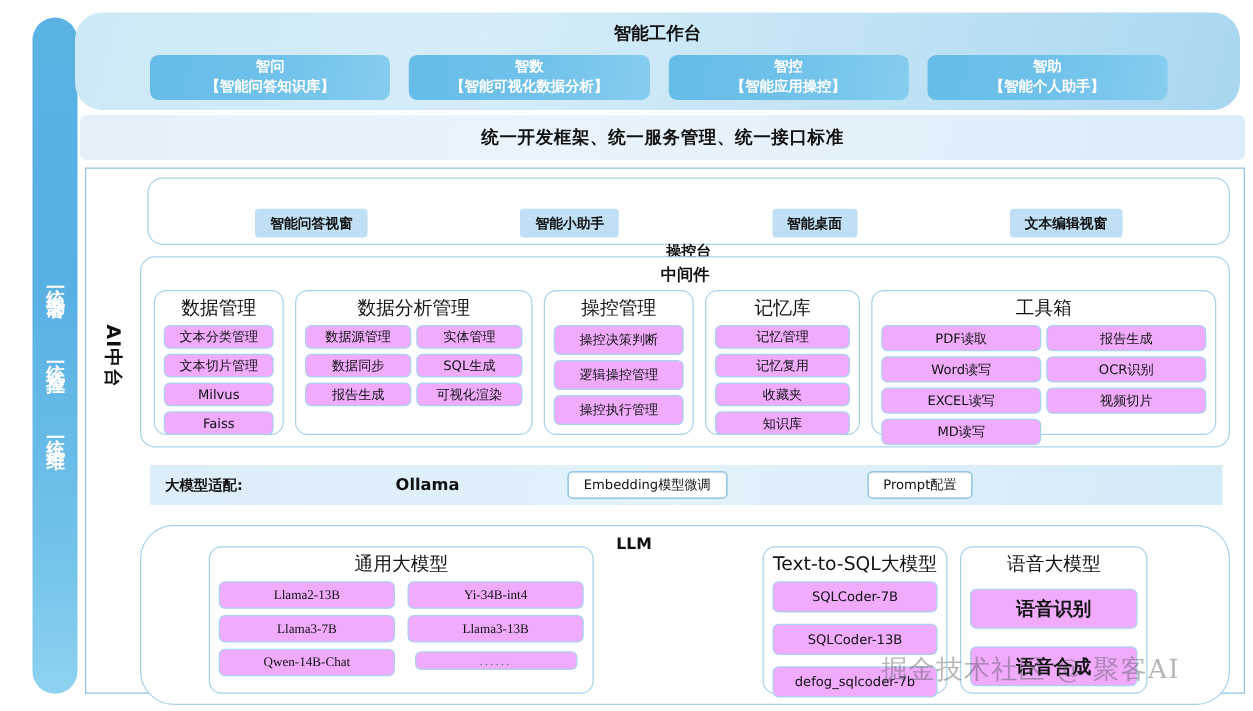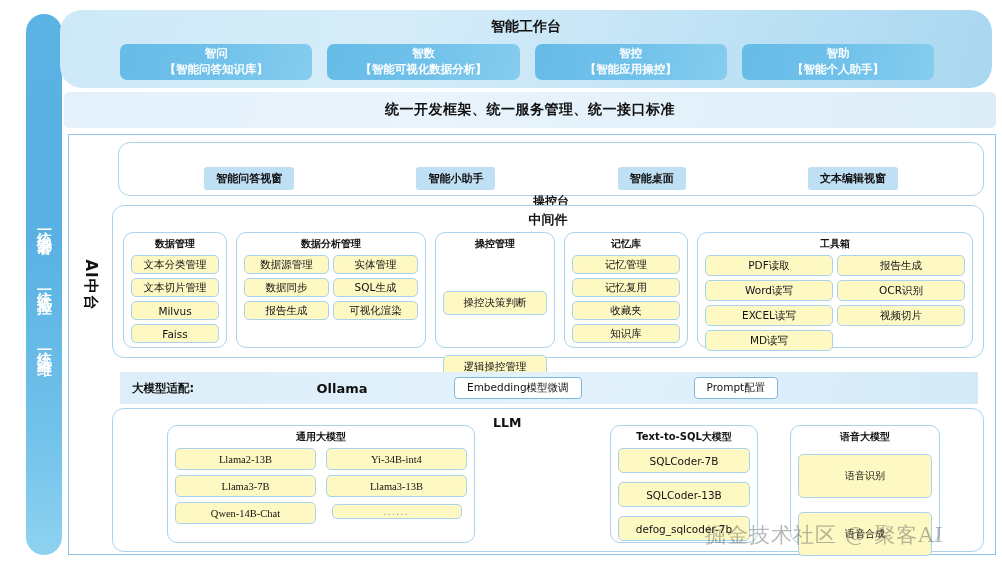--- a/index.html
+++ b/index.html
@@ -169,51 +169,51 @@
   .group {
     border: 1px solid #A9D3EC;
     border-radius: 10px;
     background: #ffffff;
     padding: 4px 7px 6px 7px;
     display: flex;
     flex-direction: column;
   }
   .group-title {
     text-align: center;
-    font-size: 10px;
-    font-weight: bold;
+    font-size: 15px;
+    font-weight: normal;
     color: #111;
     margin-bottom: 4px;
     white-space: nowrap;
   }
   .cells {
     display: flex;
     flex-wrap: wrap;
     gap: 4px;
     align-content: flex-start;
     flex: 1;
   }
   .cell {
     border: 1px solid #A9D3EC;
     border-radius: 5px;
-    background: #fef9c3;
+    background: #f0abfc;
     font-size: 10.5px;
     color: #111;
     display: flex;
     align-items: center;
     justify-content: center;
     height: 19px;
     white-space: nowrap;
   }
   .g-data   { width: 104px; }
   .g-data   .cell { width: 100%; }
   .g-ana    { width: 190px; }
   .g-ana    .cell { width: calc(50% - 2px); }
   .g-ctrl   { width: 120px; }
-  .g-ctrl   .cell { width: 100%; height: 24px; margin-top: 36px; }
+  .g-ctrl   .cell { width: 100%; height: 24px; }
   .g-mem    { width: 124px; }
   .g-mem    .cell { width: 100%; }
   .g-tool   { flex: 1; }
   .g-tool   .cell { width: calc(50% - 2px); height: 21px; }
 
   
   .adapt {
     position: absolute;
     left: 120px; top: 372px;
     width: 858px; height: 32px;
@@ -242,22 +242,22 @@
     font-size: 10.5px;
     color: #111;
     padding: 3px 12px;
     white-space: nowrap;
   }
   .adapt-btn.b1 { margin-left: 22px; }
   .adapt-btn.b2 { margin-left: 112px; }
 
   
   .llm {
-    left: 112px; top: 408px;
-    width: 872px; height: 144px;
+    left: 112px; top: 420px;
+    width: 872px; height: 144px; border-radius: 27px;
   }
   .llm-title {
     position: absolute;
     left: 380px; top: 6px;
     font-size: 12.5px;
     font-weight: bold;
     color: #111;
   }
   .llm-groups {
     position: absolute;
@@ -268,22 +268,22 @@
   .g-general { width: 308px; margin-left: 42px; }
   .g-general .cells { gap: 5px 10px; font-family: Liberation Serif, serif; }
   .g-general .cell { width: calc(50% - 5px); height: 22px; font-size: 10.5px; }
   .g-general .cell.dots {
     width: 130px; margin: 2px auto 0 auto;
     color: #4a6b86; letter-spacing: 2px; font-size: 9px; height: 15px;
   }
   .g-sql { width: 148px; margin-left: 125px; }
   .g-sql .cell { width: 100%; height: 25px; font-size: 10.5px; }
   .g-sql .cells { gap: 9px; }
-  .g-voice { width: 150px; margin-left: 22px; }
-  .g-voice .cell { width: 100%; height: 44px; font-size: 10px; }
+  .g-voice { width: 150px; }
+  .g-voice .cell { width: 100%; height: 32px; font-size: 15px; font-weight: bold; }
   .g-voice .cells { gap: 14px; padding-top: 6px; }
 
   
   .watermark {
     position: absolute;
     left: 705px; top: 521px;
     font-size: 21px;
     color: rgba(80,80,80,0.42);
     font-family: "DejaVu Serif", "Liberation Serif", serif;
     white-space: nowrap;

